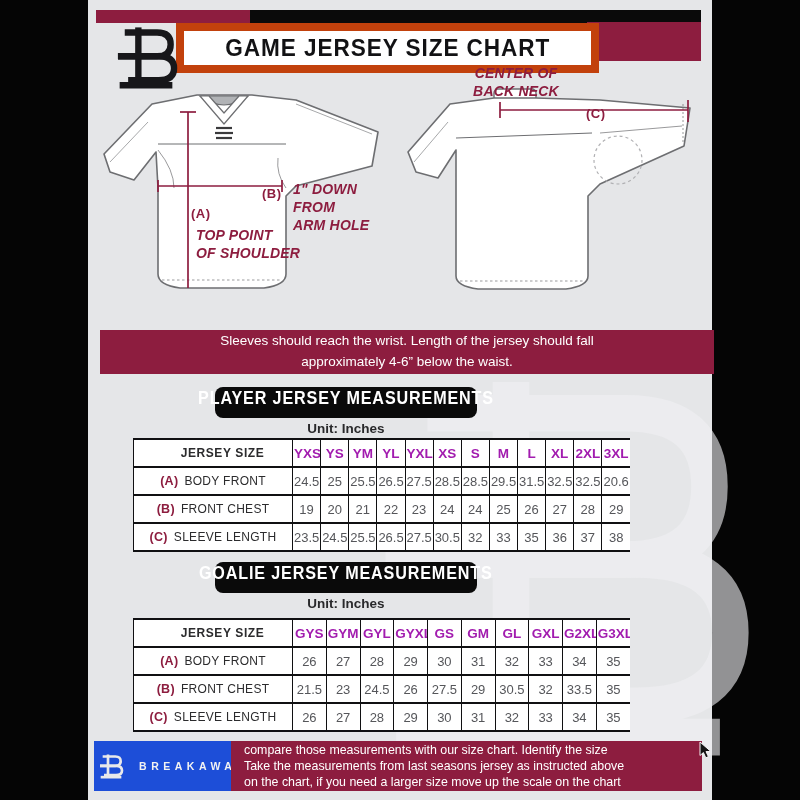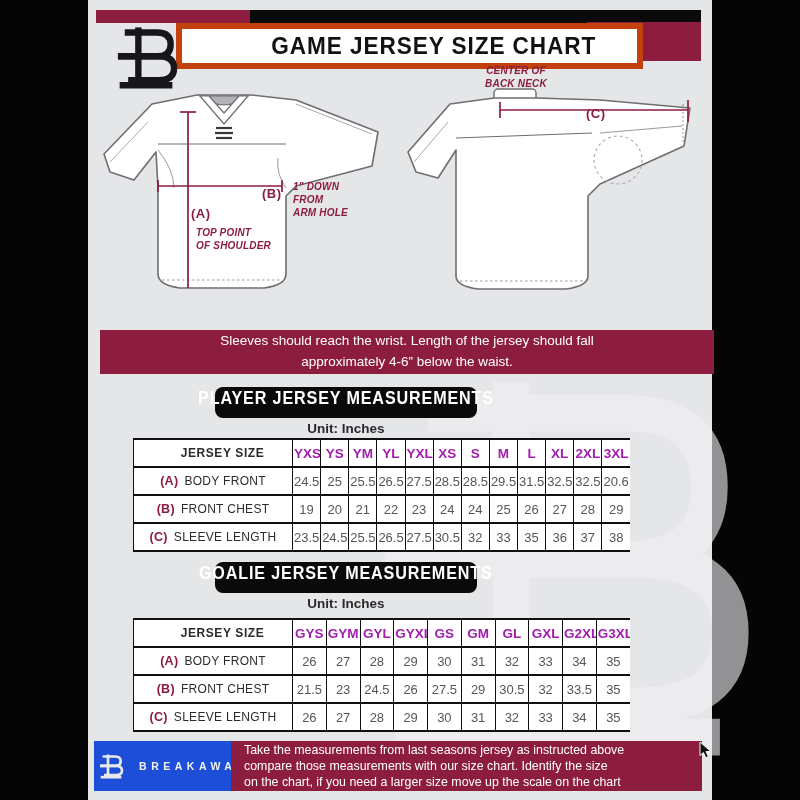--- a/index.html
+++ b/index.html
@@ -5,32 +5,32 @@
   html,body{margin:0;padding:0;background:#000;}
   .stage{position:relative;width:800px;height:800px;background:#050505;overflow:hidden;
          font-family:"Liberation Sans",sans-serif;}
   .page{position:absolute;left:88px;top:0;width:624px;height:800px;background:#e5e6e8;}
 
   
   .topbar-maroon{position:absolute;left:8px;top:10px;width:154px;height:13px;}
   .topbar-black{position:absolute;left:162px;top:10px;width:451px;height:13px;background:#0a0a0a;}
   .title-maroon{position:absolute;left:499px;top:22px;width:114px;height:39px;}
   .title-box{position:absolute;left:88px;top:23px;width:407px;height:34px;background:#fff;
-             border:6px solid #c2410c;display:flex;align-items:center;justify-content:center;z-index:3;padding-left:48px;}
+             border:8px solid #c2410c;display:flex;align-items:center;justify-content:center;z-index:3;}
   .title-box span{font-size:24px;font-weight:bold;color:#121214;letter-spacing:1px;white-space:nowrap;
                   display:inline-block;transform:scaleX(.94);}
   .logo-top{position:absolute;left:16px;top:24px;z-index:3;}
 
   
   .jersey{position:absolute;z-index:2;}
   .front-jersey{left:12px;top:88px;}
   .back-jersey{left:314px;top:88px;}
   .dlabel{position:absolute;color:#8d1d3f;font-weight:bold;z-index:4;}
   .dtag{font-size:13px;letter-spacing:.5px;}
-  .dnote{font-style:italic;font-size:10px;line-height:1.3;letter-spacing:.2px;}
+  .dnote{font-style:italic;font-size:14px;line-height:1.3;letter-spacing:.2px;}
   .center-note{text-align:center;}
 
   
   .banner{position:absolute;left:4px;top:330px;width:614px;height:44px;color:#fff;
           display:flex;flex-direction:column;align-items:center;justify-content:center;
           font-size:13.5px;font-weight:500;line-height:1.55;z-index:2;text-align:center;margin-left:8px;}
 
   
   .sec-head{position:absolute;left:127px;width:262px;height:31px;background:#0a0a0a;border-radius:8px;
             display:flex;align-items:flex-start;justify-content:center;z-index:2;}
@@ -302,22 +302,22 @@
         <g fill="none" stroke="#e9e9ea" stroke-width="8">
           <path d="M36 4 V70"></path>
           <path d="M20 10 H58 Q74 10 74 24 Q74 38 58 38 H12"></path>
           <path d="M12 38 H60 Q78 38 78 52 Q78 66 60 66 H24"></path>
           <path d="M14 72 H76"></path>
         </g>
       </svg>
       <span class="footer-brand">BREAKAWAY</span>
     </div>
     <div class="footer-maroon maroon">
+      <div>compare those measurements  with our size chart. Identify the size</div>
       <div>Take the measurements from last seasons jersey as instructed above</div>
-      <div>compare those measurements  with our size chart. Identify the size</div>
       <div>on the chart, if you need a larger size move up the scale on the chart</div>
     </div>
   </div>
 
   <svg class="cursor" width="14" height="18" viewBox="0 0 14 18">
     <path d="M1 1 L1 14.5 L4.4 11.6 L6.8 16.8 L9.4 15.6 L7 10.6 L11.8 10.4 Z" fill="#141414" stroke="#f5f5f5" stroke-width="1"></path>
   </svg>
 </div>
 
 </body></html>

